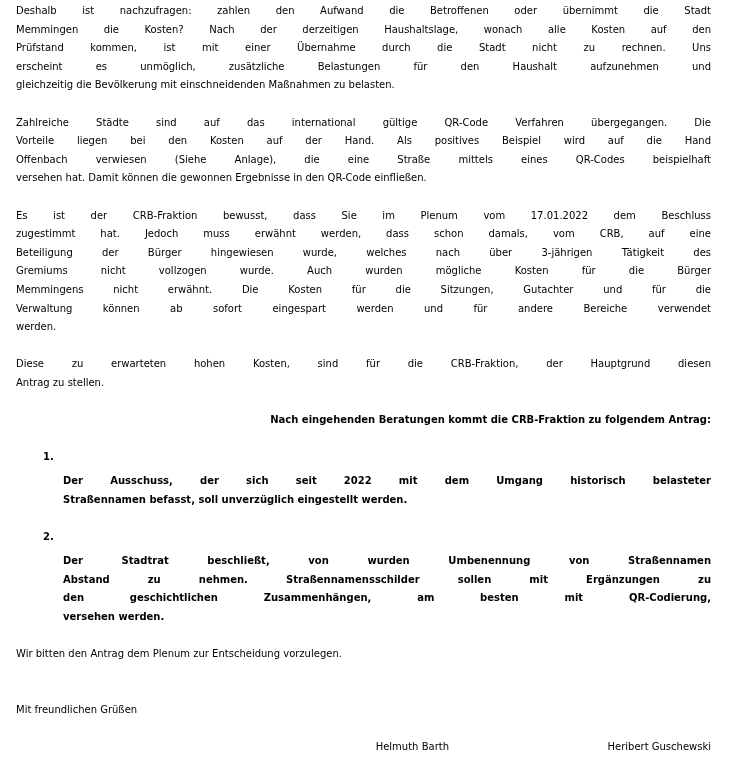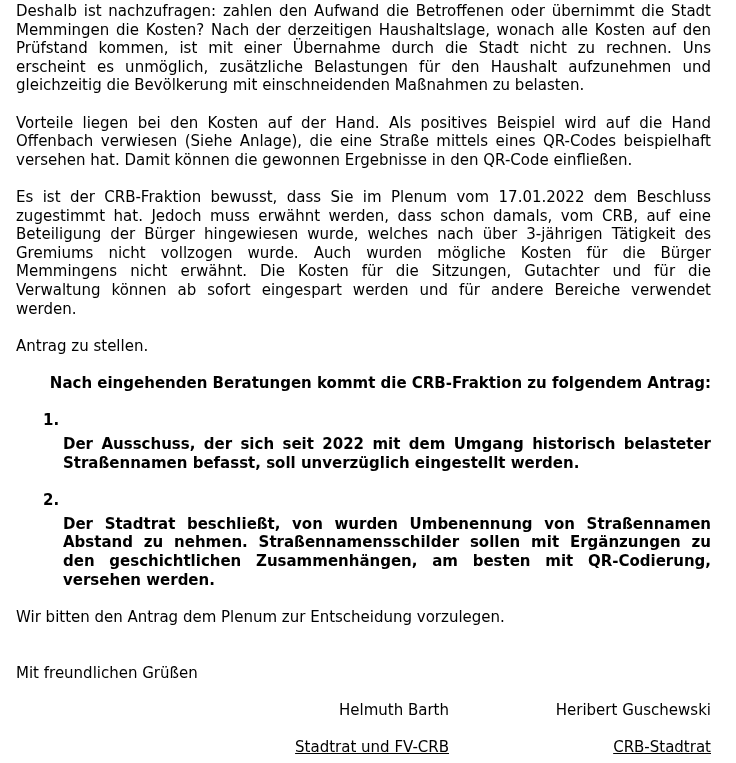--- a/index.html
+++ b/index.html
@@ -7,21 +7,21 @@
   body {
     height: 763px;
     background: #ffffff;
     overflow: hidden;
   }
   .doc {
     width: 736px;
     height: 763px;
     padding: 2px 25px 0 16px;
     font-family: "DejaVu Sans", "Liberation Sans", sans-serif;
-    font-size: 15px;
+    font-size: 10px;
     line-height: 18.6px;
     color: #000000;
     -webkit-font-smoothing: antialiased;
   }
   .para { margin: 0 0 18.6px 0; }
   .line { text-align: justify; text-align-last: justify; }
   .line.last { text-align-last: left; }
   .motion-heading {
     font-weight: bold;
     margin: 0 0 18.6px 0;
@@ -54,36 +54,38 @@
 
   <div class="para">
       <div class="line">Deshalb ist nachzufragen: zahlen den Aufwand die Betroffenen oder übernimmt die Stadt</div>
       <div class="line">Memmingen die Kosten? Nach der derzeitigen Haushaltslage, wonach alle Kosten auf den</div>
       <div class="line">Prüfstand kommen, ist mit einer Übernahme durch die Stadt nicht zu rechnen. Uns</div>
       <div class="line">erscheint es unmöglich, zusätzliche Belastungen für den Haushalt aufzunehmen und</div>
       <div class="line last">gleichzeitig die Bevölkerung mit einschneidenden Maßnahmen zu belasten.</div>
     </div>
 
   <div class="para">
+      <div class="line">Zahlreiche Städte sind auf das international gültige QR-Code Verfahren übergegangen. Die</div>
       <div class="line">Vorteile liegen bei den Kosten auf der Hand. Als positives Beispiel wird auf die Hand</div>
       <div class="line">Offenbach verwiesen (Siehe Anlage), die eine Straße mittels eines QR-Codes beispielhaft</div>
       <div class="line last">versehen hat. Damit können die gewonnen Ergebnisse in den QR-Code einfließen.</div>
     </div>
 
   <div class="para">
       <div class="line">Es ist der CRB-Fraktion bewusst, dass Sie im Plenum vom 17.01.2022 dem Beschluss</div>
       <div class="line">zugestimmt hat. Jedoch muss erwähnt werden, dass schon damals, vom CRB, auf eine</div>
       <div class="line">Beteiligung der Bürger hingewiesen wurde, welches nach über 3-jährigen Tätigkeit des</div>
       <div class="line">Gremiums nicht vollzogen wurde. Auch wurden mögliche Kosten für die Bürger</div>
       <div class="line">Memmingens nicht erwähnt. Die Kosten für die Sitzungen, Gutachter und für die</div>
       <div class="line">Verwaltung können ab sofort eingespart werden und für andere Bereiche verwendet</div>
       <div class="line last">werden.</div>
     </div>
 
   <div class="para">
+      <div class="line">Diese zu erwarteten hohen Kosten, sind für die CRB-Fraktion, der Hauptgrund diesen</div>
       <div class="line last">Antrag zu stellen.</div>
     </div>
 
   <div class="motion-heading">Nach eingehenden Beratungen kommt die CRB-Fraktion zu folgendem Antrag:</div>
 
   <div class="motion-item">
     <span class="item-number">1.</span>
     <div class="item-body">
         <div class="line">Der Ausschuss, der sich seit 2022 mit dem Umgang historisch belasteter</div>
         <div class="line last">Straßennamen befasst, soll unverzüglich eingestellt werden.</div>

